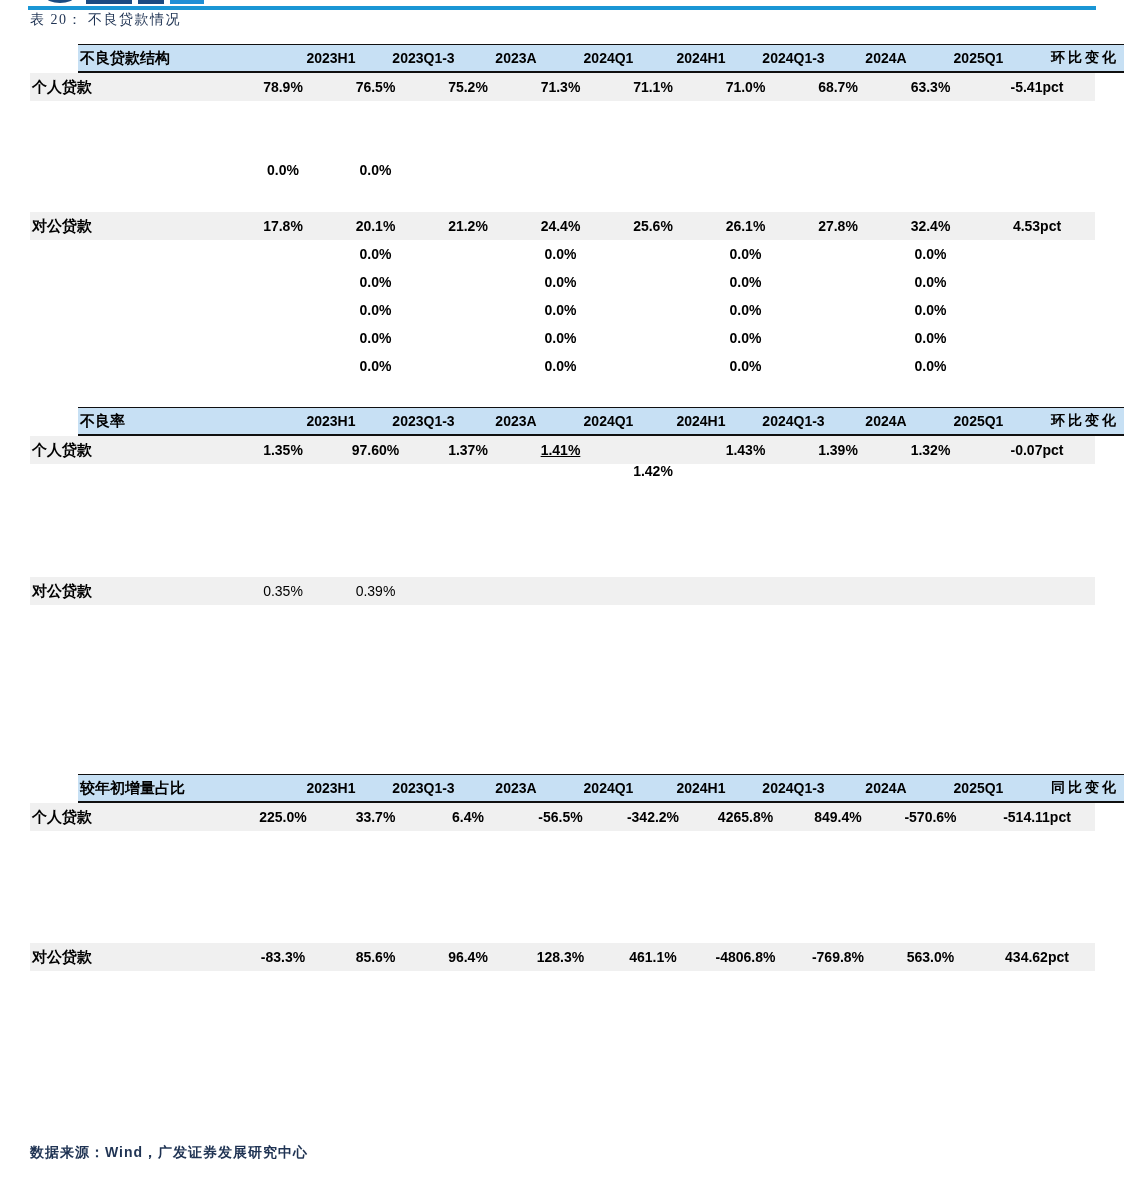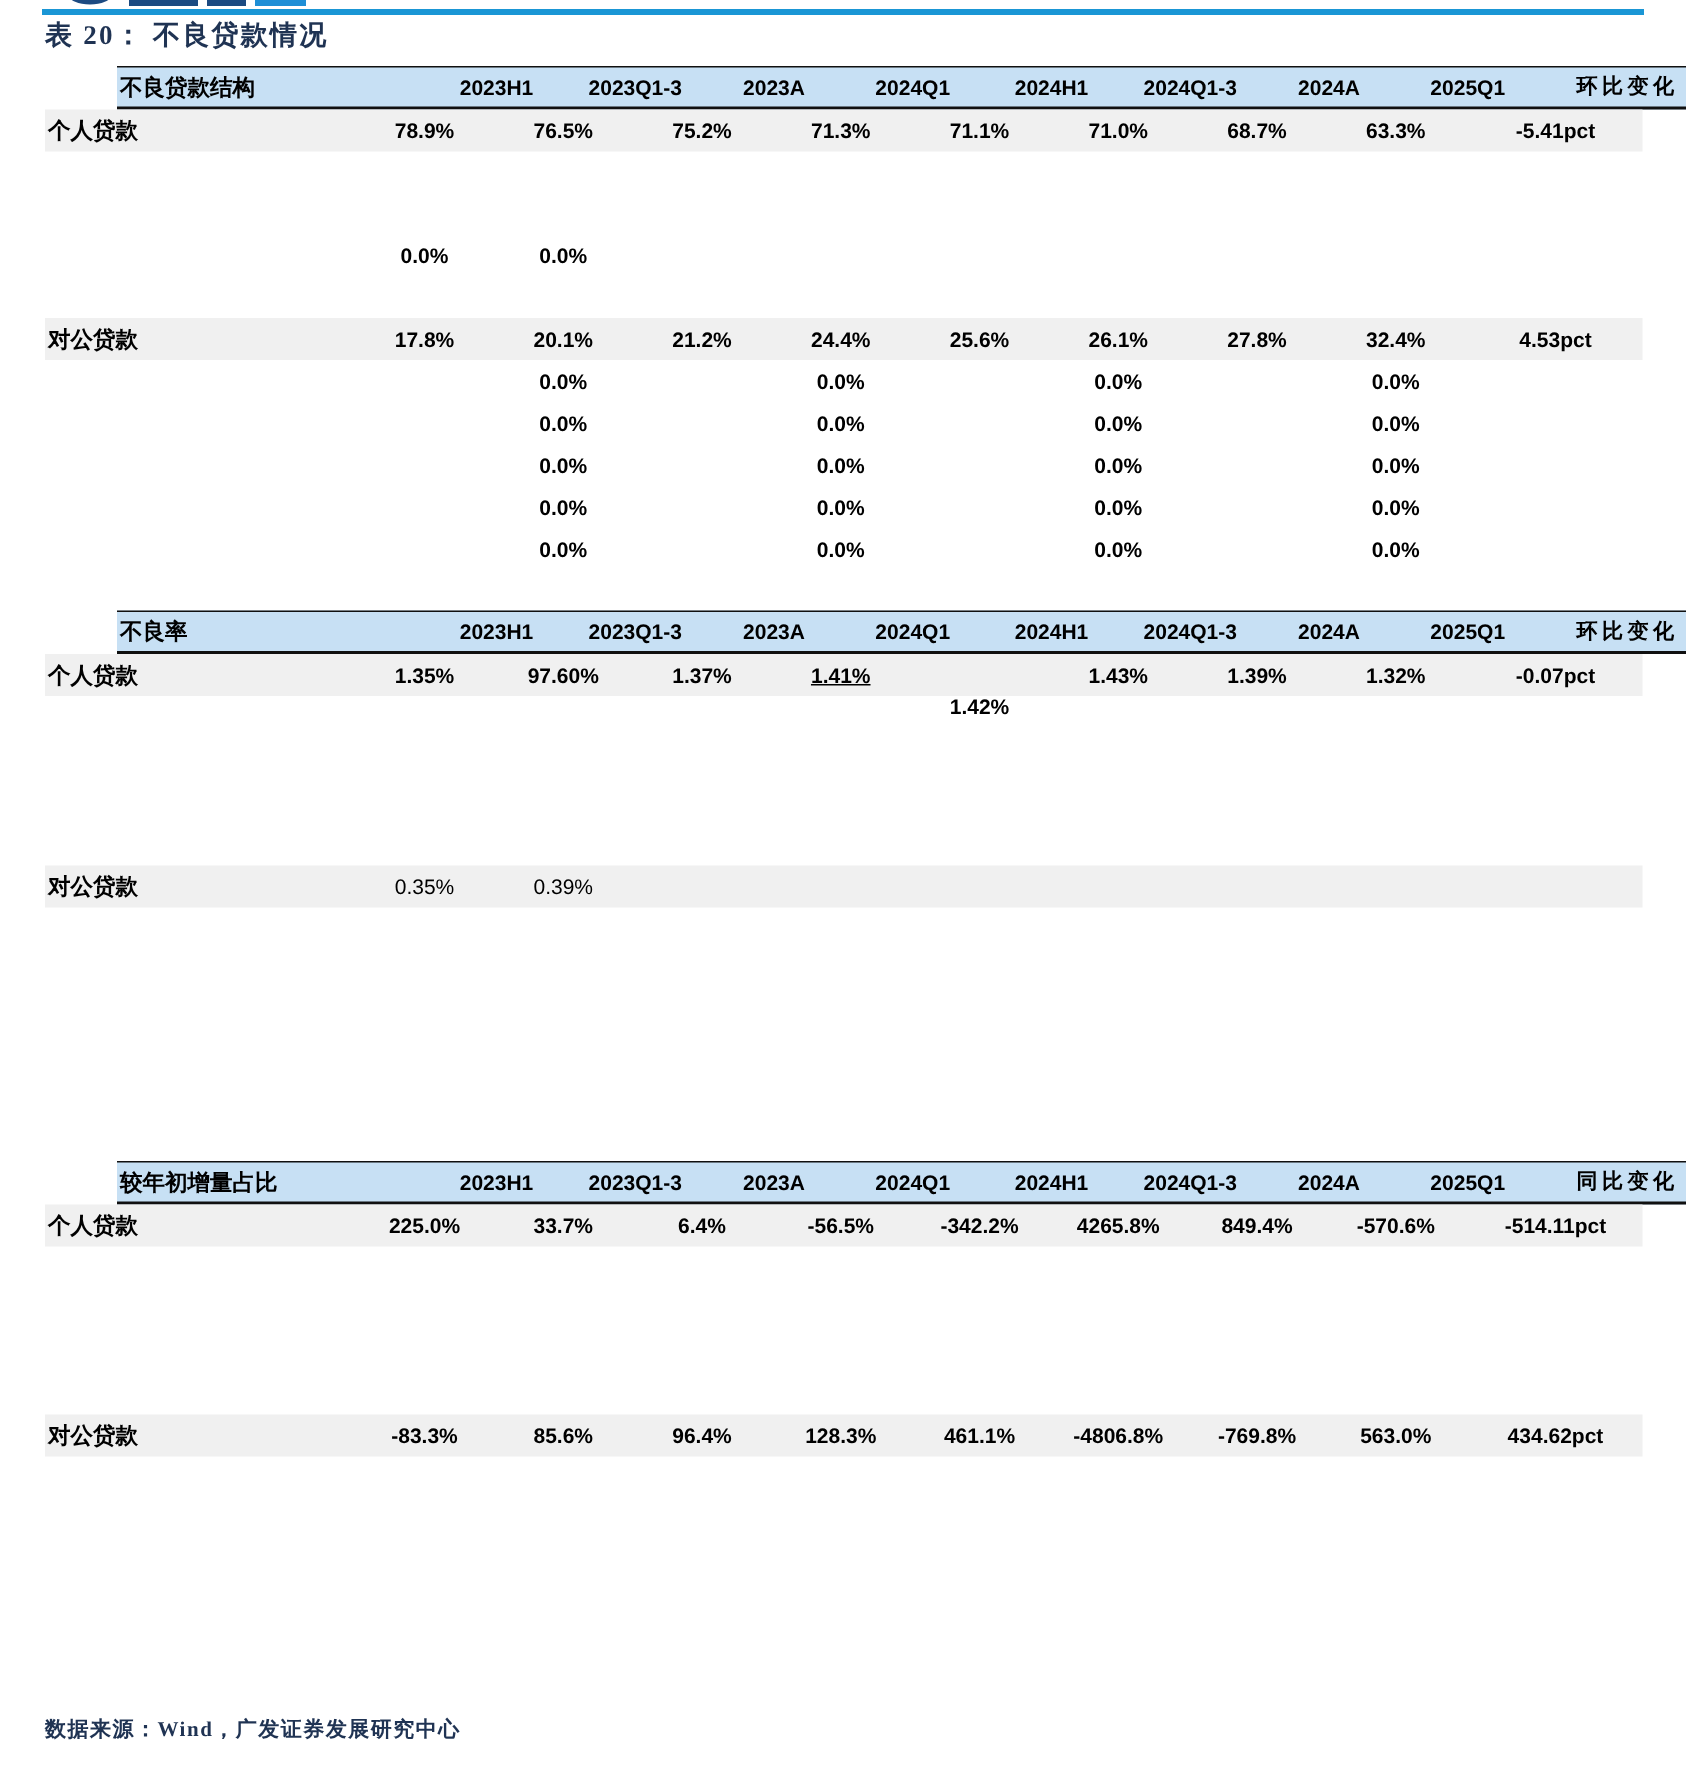--- a/index.html
+++ b/index.html
@@ -11,21 +11,21 @@
   .logo-strip{position:absolute;left:0;top:0;width:1124px;height:4px;overflow:hidden;}
   .logo-ellipse{position:absolute;left:46px;top:-9px;width:28px;height:12px;border-radius:50%;background:#1c4b82;}
   .logo-frag{position:absolute;top:0;height:4px;background:#1c4b82;}
   .logo-frag.b{background:#1f8fd6;}
   
   .accent-rule{position:absolute;left:28px;top:6px;width:1068px;height:3.5px;background:#1a96d5;}
   
   .table-title{
     position:absolute;left:30px;top:11px;
     font-family:"Liberation Serif","DejaVu Serif",serif;
-    font-weight:700;font-size:18px;color:#1f3353;letter-spacing:1.5px;
+    font-weight:400;font-size:14px;color:#1f3353;letter-spacing:1.5px;
   }
   
   .band{
     position:absolute;left:30px;width:1065px;height:28px;
     display:flex;align-items:center;box-sizing:border-box;
   }
   .band.header{
     background:#c7e0f4;
     border-top:1.5px solid #101010;border-bottom:2px solid #101010;margin-left:48px;
   }
@@ -40,21 +40,21 @@
     font-size:15px;font-weight:700;
   }
   .cell.cnh{
     font-family:"Liberation Serif","DejaVu Serif",serif;
     font-size:14px;font-weight:700;letter-spacing:3px;
   }
   .band.light .cell.num{font-weight:400;}
   
   .source-note{
     position:absolute;left:30px;top:1144px;
-    font-family:Liberation Serif, serif;
+    font-family:Liberation Sans, sans-serif;
     font-weight:700;font-size:14px;color:#1f3353;letter-spacing:1px;
   }
 </style>
 </head>
 <body>
 
 <div class="logo-strip">
   <div class="logo-ellipse"></div>
   <div class="logo-frag" style="left:86px;width:46px;"></div>
   <div class="logo-frag" style="left:138px;width:26px;"></div>

